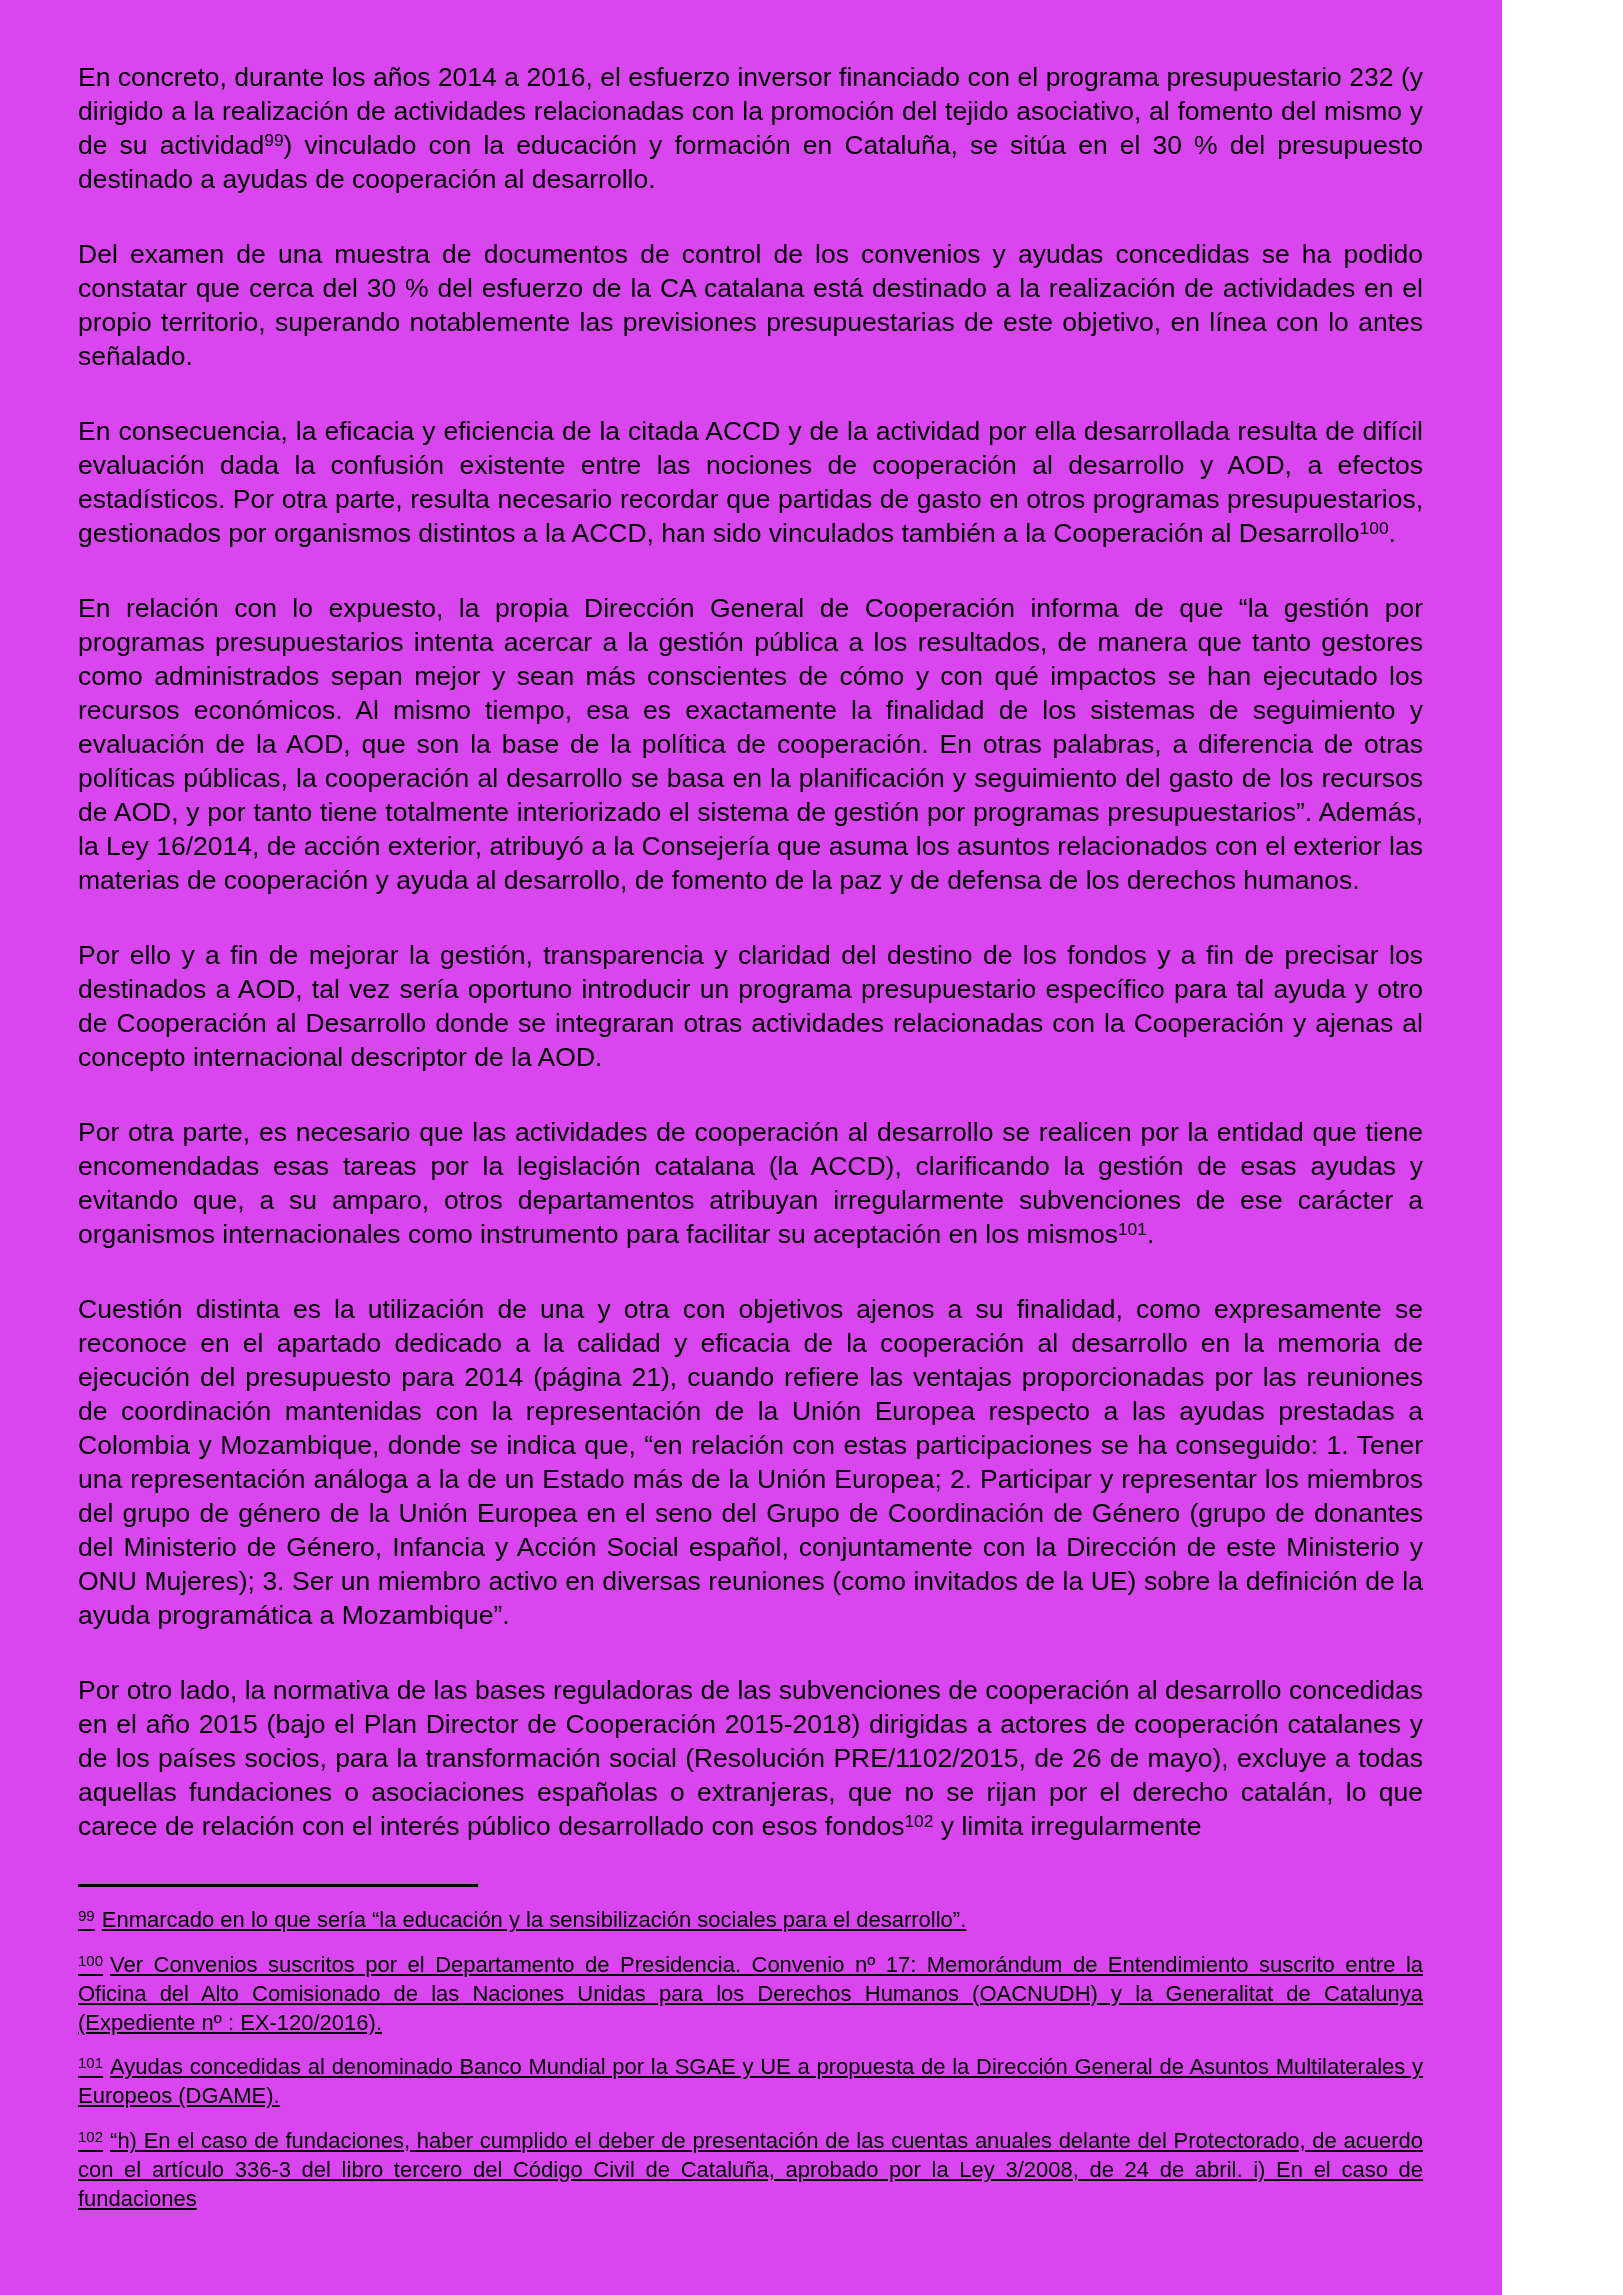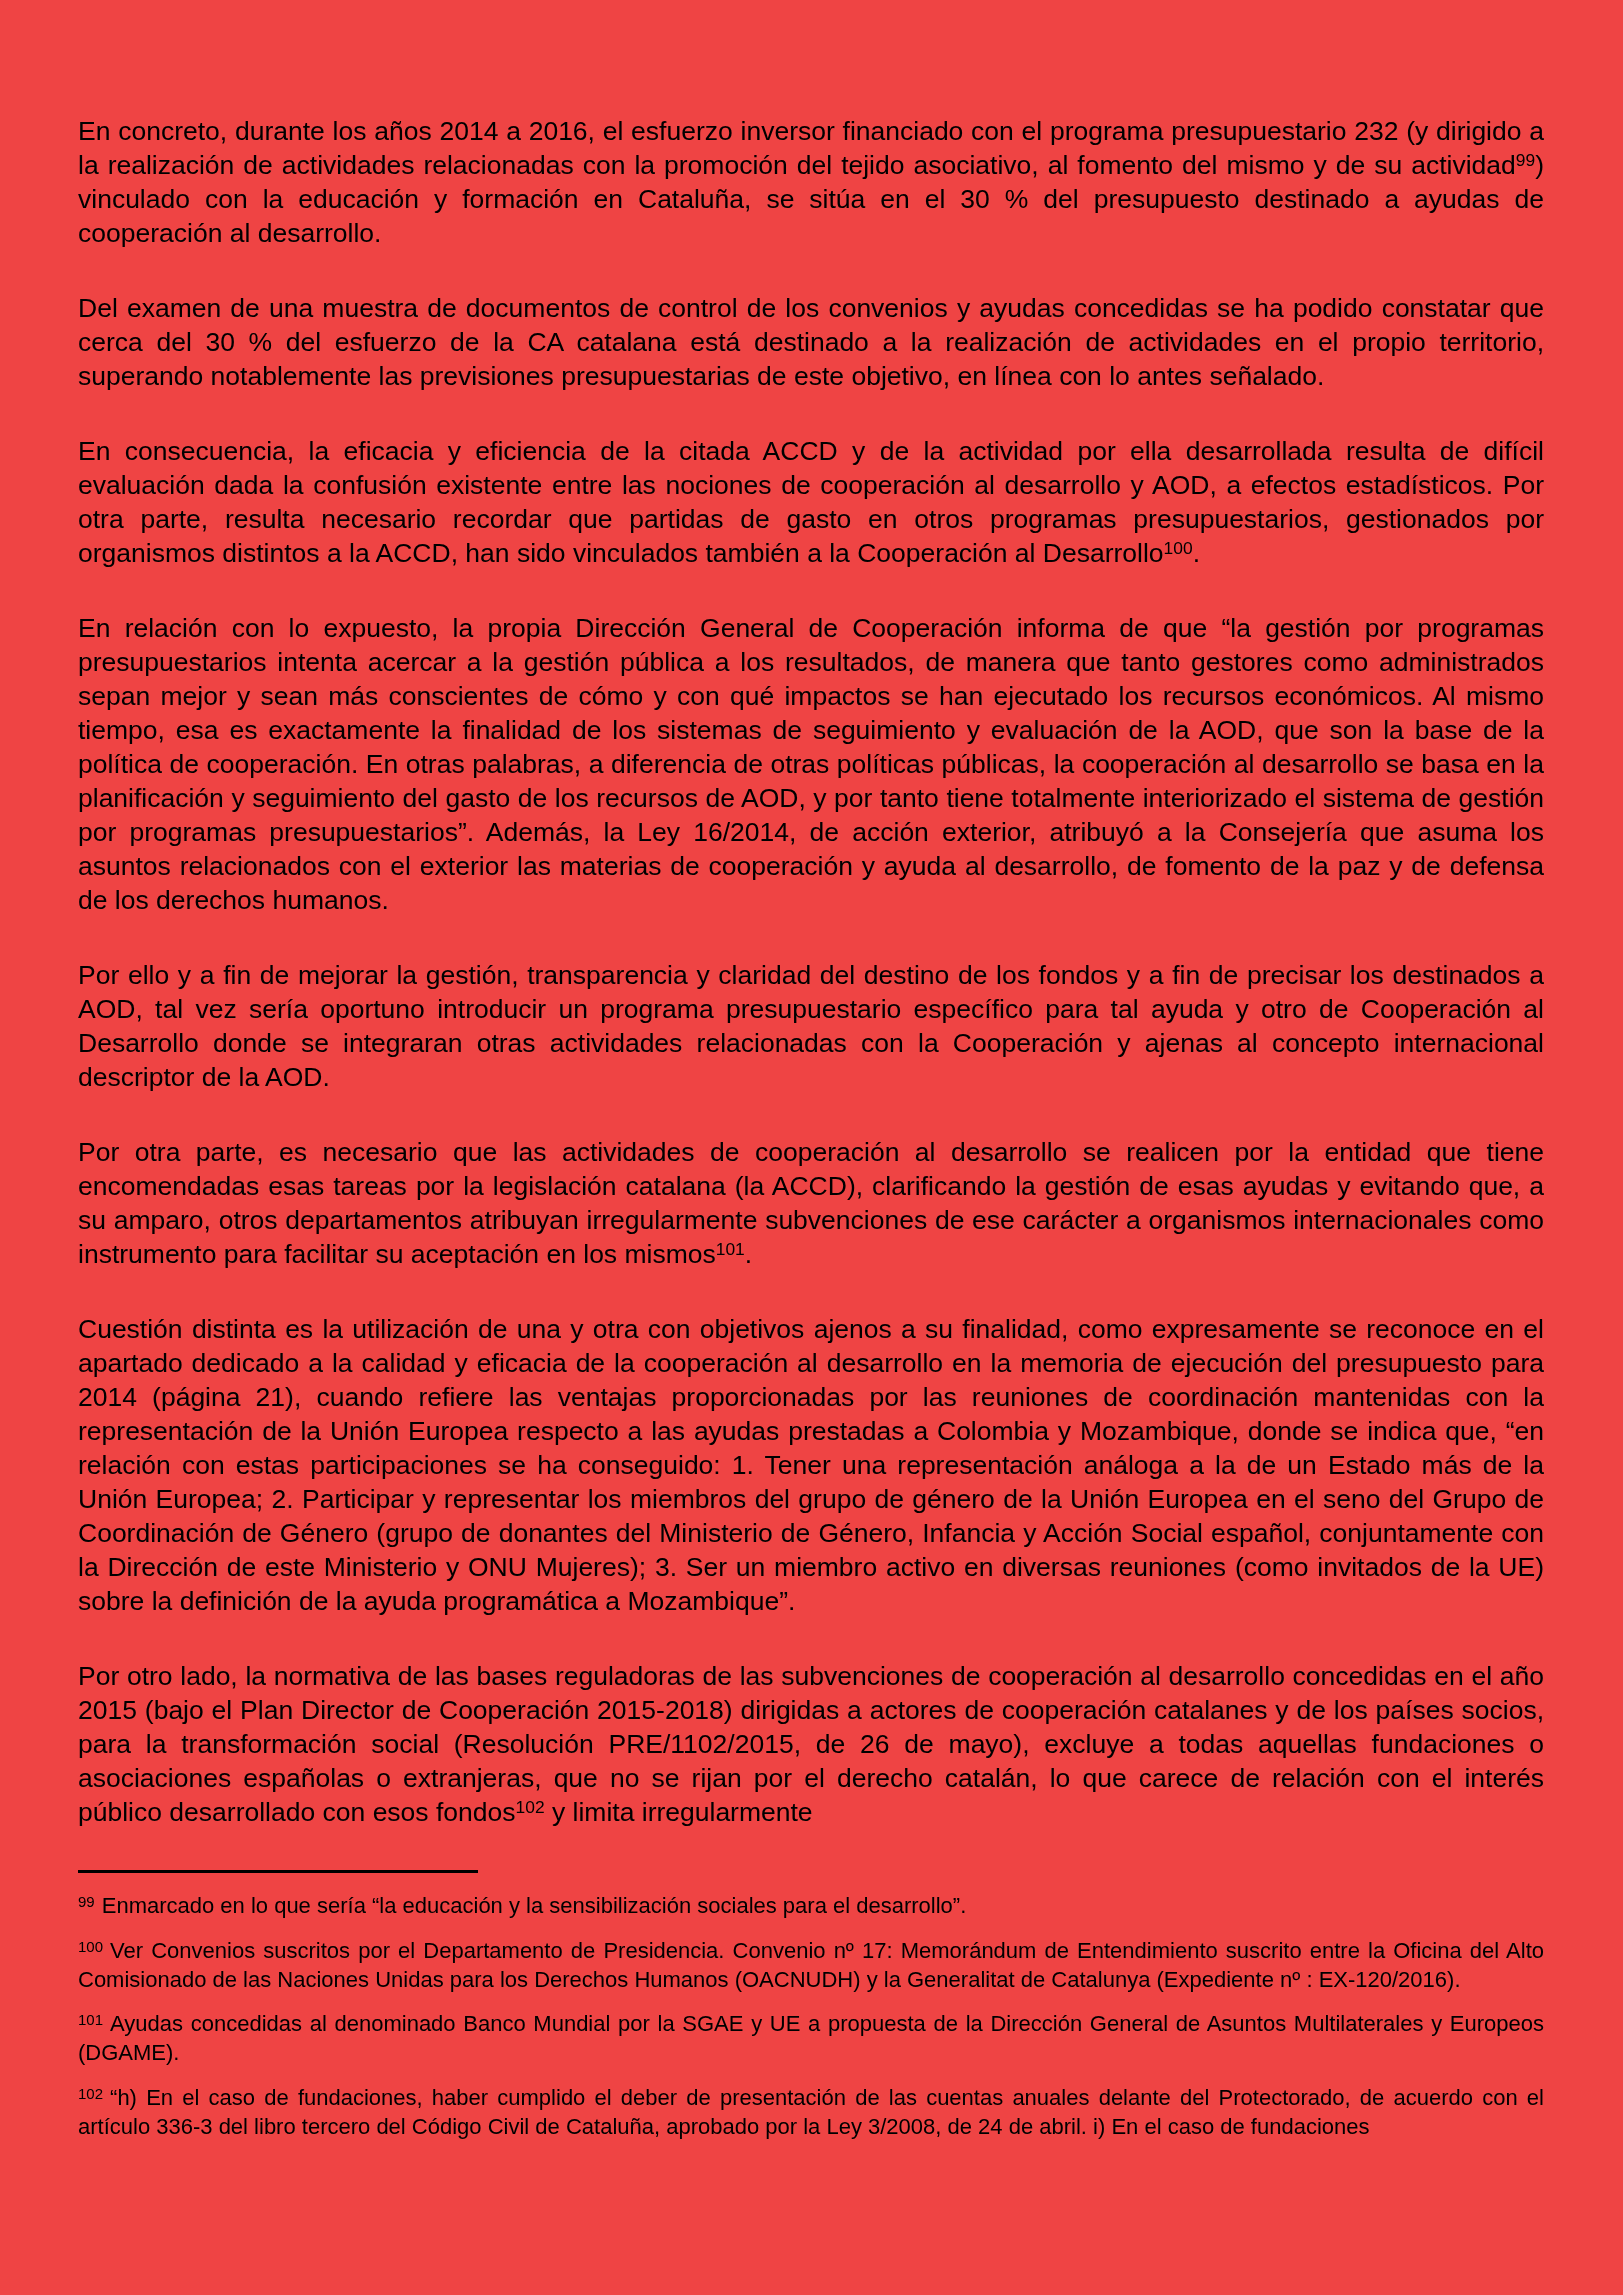--- a/index.html
+++ b/index.html
@@ -2,26 +2,26 @@
 <html lang="es" style="font-size:13.2px"><head>
 <meta charset="utf-8">
 <style>
   html, body {
     margin: 0;
     padding: 0;
     background: #ffffff;
   }
   .page {
     position: relative;
-    width: 1623px;
+    width: 1502px;
     height: 2295px;
     box-sizing: border-box;
-    background: #ef4444;
+    background: #d946ef;
     color: #000000;
-    padding: 114px 79px 33px 78px;
+    padding: 60px 79px 33px 78px;
     overflow: hidden;
     font-family: "Liberation Sans", "DejaVu Sans", sans-serif;
   }
   .body-text {
     display: block;
   }
   .para {
     margin: 0 0 41px 0;
     font-size: 26.5px;
     line-height: 34px;
@@ -43,20 +43,21 @@
     height: 0;
     border-top: 3.3px solid #000000;
     margin: 0 0 18px 0;
   }
   .footnote {
     margin: 0 0 15.7px 0;
     font-size: 22px;
     line-height: 29px;
     text-align: justify;
     color: #000000;
+    text-decoration: underline;
   }
   .footnote sup {
     font-size: 15px;
     line-height: 0;
     position: relative;
     top: -0.4em;
     vertical-align: baseline;
   }
   .footnote .fn-text {
     margin-left: 0.32em;

